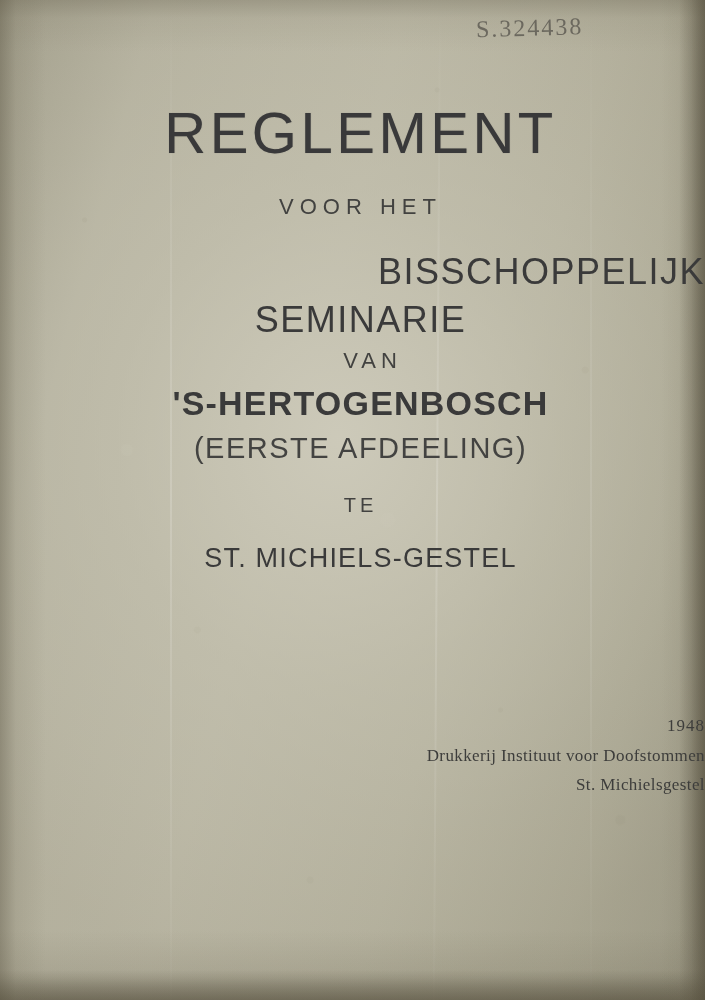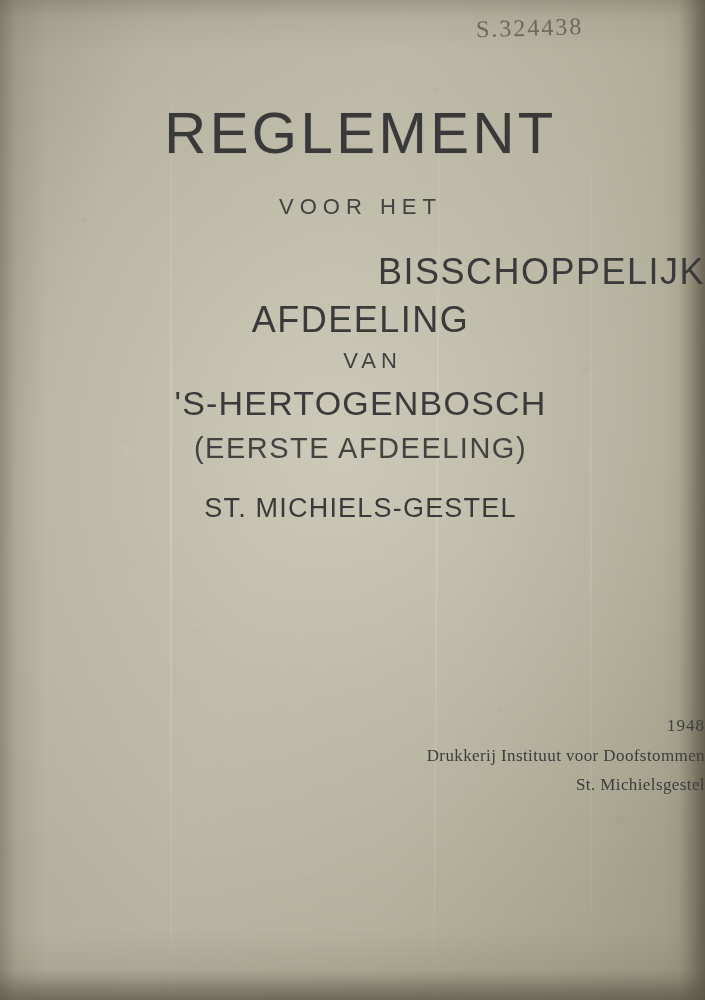--- a/index.html
+++ b/index.html
@@ -134,20 +134,21 @@
     letter-spacing: 5px;
     color: #424240;
     margin-bottom: 14px;
     padding-left: 24px;
   }
   .t-city {
     font-size: 34px;
     letter-spacing: 1.2px;
     color: #3a3a3a;
     margin-bottom: 14px;
+    font-weight: bold;
   }
   .t-afd {
     font-size: 29px;
     letter-spacing: 1.5px;
     color: #434341;
     margin-bottom: 32px;
   }
   .t-te {
     font-size: 20px;
     letter-spacing: 4px;
@@ -197,24 +198,25 @@
   <div class="edge-r"></div>
   <div class="edge-b"></div>
   <div class="vign"></div>
 
   <div class="penmark">S.324438</div>
 
   <div class="title-block">
     <div class="line t-main">REGLEMENT</div>
     <div class="line t-voorhet">VOOR HET</div>
     <div class="line t-bis">BISSCHOPPELIJK</div>
-    <div class="line t-sem">AFDEELING</div>
+    <div class="line t-sem">SEMINARIE</div>
     <div class="line t-van">VAN</div>
     <div class="line t-city">'S-HERTOGENBOSCH</div>
     <div class="line t-afd">(EERSTE AFDEELING)</div>
+    <div class="line t-te">TE</div>
     <div class="line t-place">ST. MICHIELS-GESTEL</div>
   </div>
 
   <div class="imprint">
     <div class="im-year">1948</div>
     <div class="im-printer">Drukkerij Instituut voor Doofstommen</div>
     <div class="im-town">St. Michielsgestel</div>
   </div>
 </div>
 

